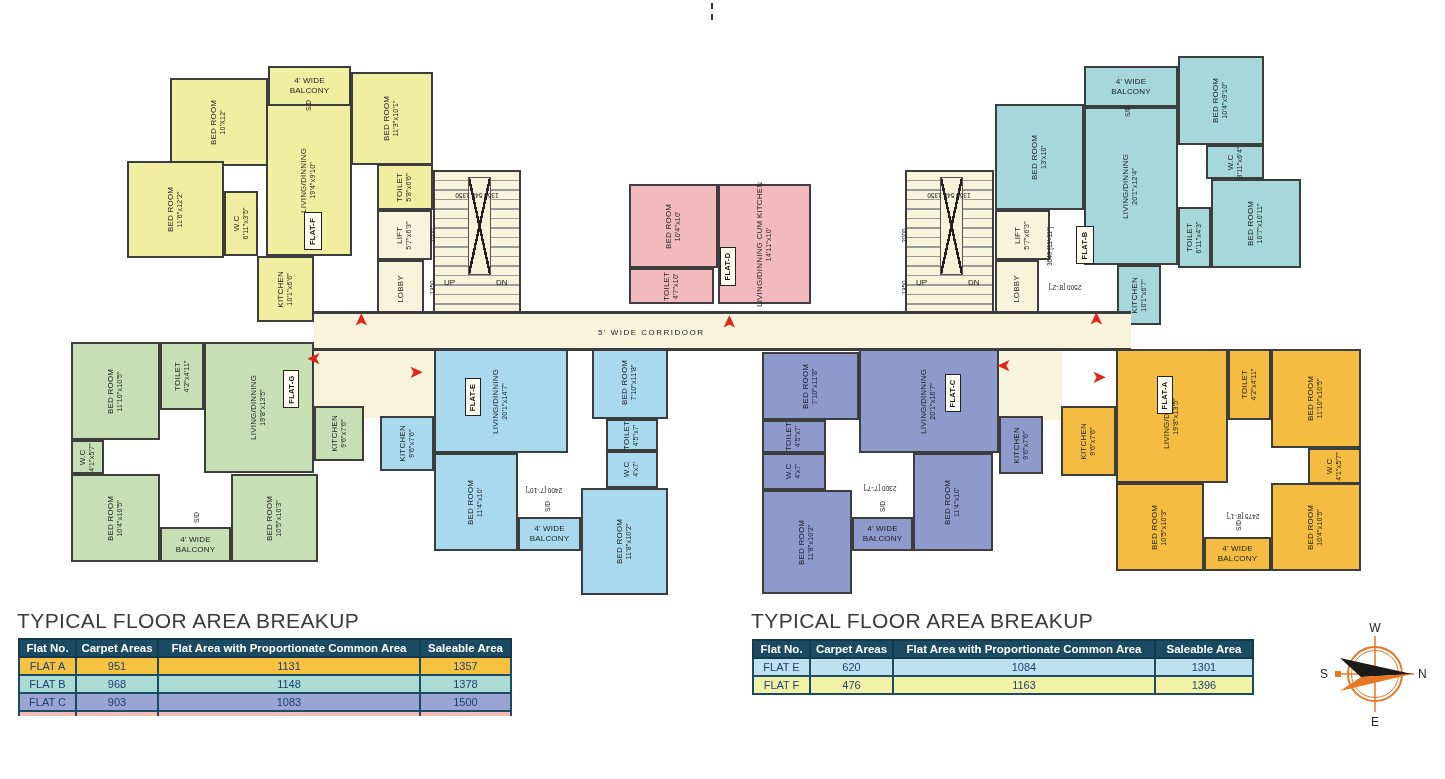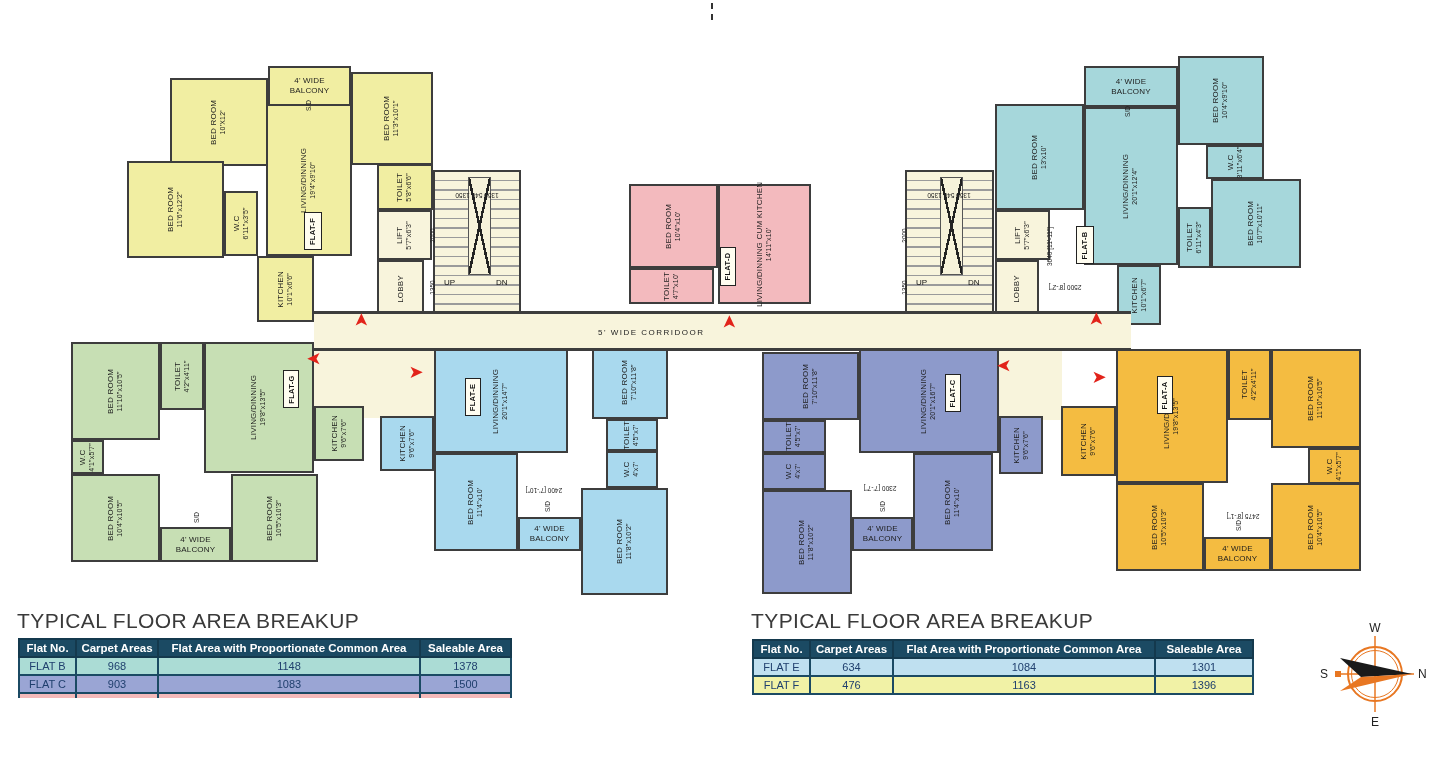--- a/index.html
+++ b/index.html
@@ -460,20 +460,26 @@
         <col style="width:262px">
         <col>
       </colgroup>
     <tbody>
         <tr>
       <th>Flat No.</th>
       <th>Carpet Areas</th>
       <th>Flat Area with Proportionate Common Area</th>
       <th>Saleable Area</th>
     </tr>
+    <tr class="rA">
+          <td>FLAT A</td>
+          <td>951</td>
+          <td>1131</td>
+          <td>1357</td>
+        </tr>
     <tr class="rB">
           <td>FLAT B</td>
           <td>968</td>
           <td>1148</td>
           <td>1378</td>
         </tr>
     <tr class="rC">
           <td>FLAT C</td>
           <td>903</td>
           <td>1083</td>
@@ -498,21 +504,21 @@
       </colgroup>
     <tbody>
         <tr>
       <th>Flat No.</th>
       <th>Carpet Areas</th>
       <th>Flat Area with Proportionate Common Area</th>
       <th>Saleable Area</th>
     </tr>
     <tr class="rE">
           <td>FLAT E</td>
-          <td>634</td>
+          <td>620</td>
           <td>1084</td>
           <td>1301</td>
         </tr>
     <tr class="rF">
           <td>FLAT F</td>
           <td>476</td>
           <td>1163</td>
           <td>1396</td>
         </tr>
   </tbody>

